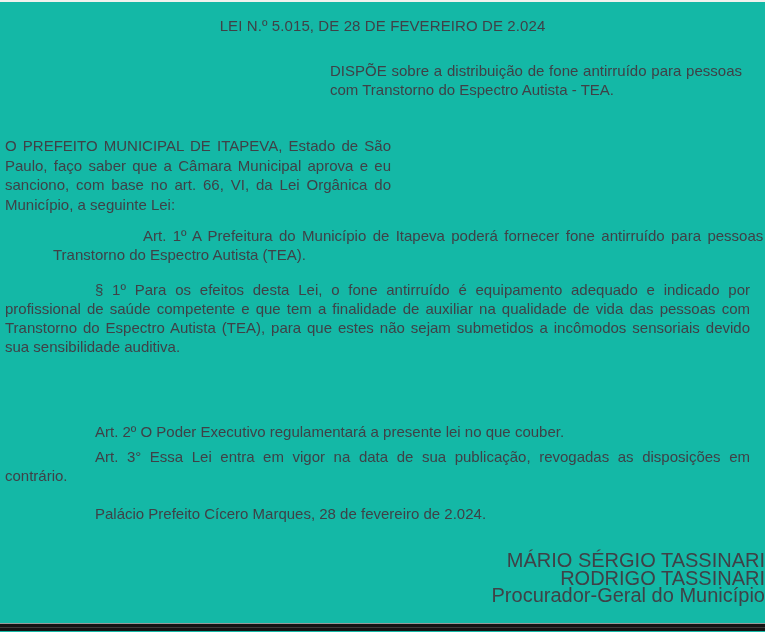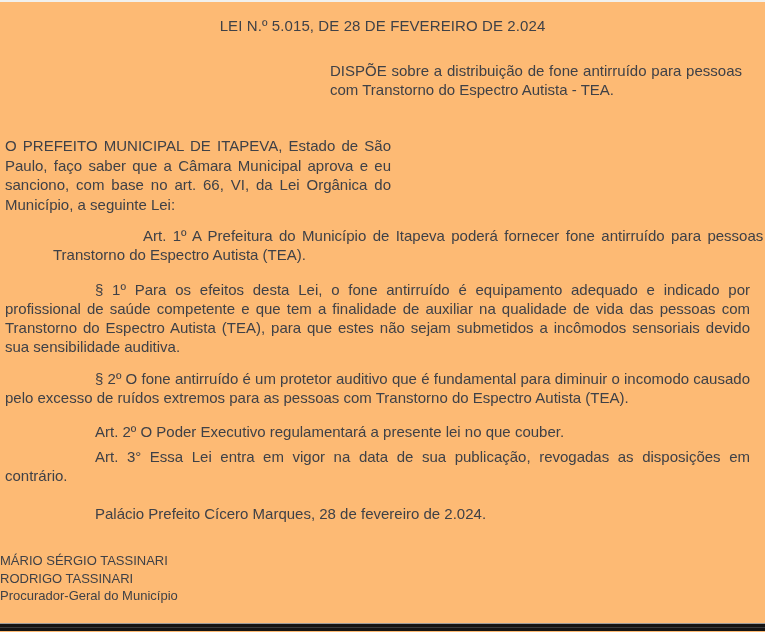--- a/index.html
+++ b/index.html
@@ -1,21 +1,21 @@
 <!DOCTYPE html>
 <html><head>
 <meta charset="utf-8">
 <style>
   * { margin: 0; padding: 0; box-sizing: border-box; }
   html, body { background: #ffffff; }
   .page {
     position: relative;
     width: 765px;
     height: 632px;
-    background: #fdba74;
+    background: #14b8a6;
     font-family: "Liberation Sans", "DejaVu Sans", sans-serif;
     color: #3f4147;
     font-size: 15px;
     overflow: hidden;
   }
   .top-edge-line {
     position: absolute;
     top: 0; left: 0; right: 0;
     height: 2px;
     background: #f1f1ee;
@@ -60,23 +60,23 @@
   .law-closing {
     position: absolute;
     top: 504px;
     left: 95px;
     line-height: 19px;
   }
   .signature-block {
     position: absolute;
     top: 552px;
     left: 0; right: 0;
-    text-align: left;
+    text-align: right;
     line-height: 17.5px;
-    font-size: 13px;
+    font-size: 20px;
   }
   .bottom-bar {
     position: absolute;
     top: 623px;
     left: 0; right: 0;
     height: 8px;
     background: linear-gradient(
       #9a9a9a 0px, #9a9a9a 1px,
       #141414 1px, #141414 4px,
       #3c3c3c 4px, #3c3c3c 5px,
@@ -94,21 +94,20 @@
   <div class="law-title">LEI N.º 5.015, DE 28 DE FEVEREIRO DE 2.024</div>
 
   <div class="law-summary">DISPÕE sobre a distribuição de fone antirruído para pessoas com Transtorno do Espectro Autista - TEA.</div>
 
   <div class="law-preamble">O PREFEITO MUNICIPAL DE ITAPEVA, Estado de São Paulo, faço saber que a Câmara Municipal aprova e eu sanciono, com base no art. 66, VI, da Lei Orgânica do Município, a seguinte Lei:</div>
 
   <div class="law-paragraph p0">Art. 1º A Prefeitura do Município de Itapeva poderá fornecer fone antirruído para pessoas com Transtorno do Espectro Autista (TEA).</div>
 
   <div class="law-paragraph p1">§ 1º Para os efeitos desta Lei, o fone antirruído é equipamento adequado e indicado por profissional de saúde competente e que tem a finalidade de auxiliar na qualidade de vida das pessoas com Transtorno do Espectro Autista (TEA), para que estes não sejam submetidos a incômodos sensoriais devido sua sensibilidade auditiva.</div>
 
-  <div class="law-paragraph p2">§ 2º O fone antirruído é um protetor auditivo que é fundamental para diminuir o incomodo causado pelo excesso de ruídos extremos para as pessoas com Transtorno do Espectro Autista (TEA).</div>
 
   <div class="law-paragraph p3">Art. 2º O Poder Executivo regulamentará a presente lei no que couber.</div>
 
   <div class="law-paragraph p4">Art. 3° Essa Lei entra em vigor na data de sua publicação, revogadas as disposições em contrário.</div>
 
   <div class="law-closing">Palácio Prefeito Cícero Marques, 28 de fevereiro de 2.024.</div>
 
   <div class="signature-block">
     <div>MÁRIO SÉRGIO TASSINARI</div>
     <div>RODRIGO TASSINARI</div>

